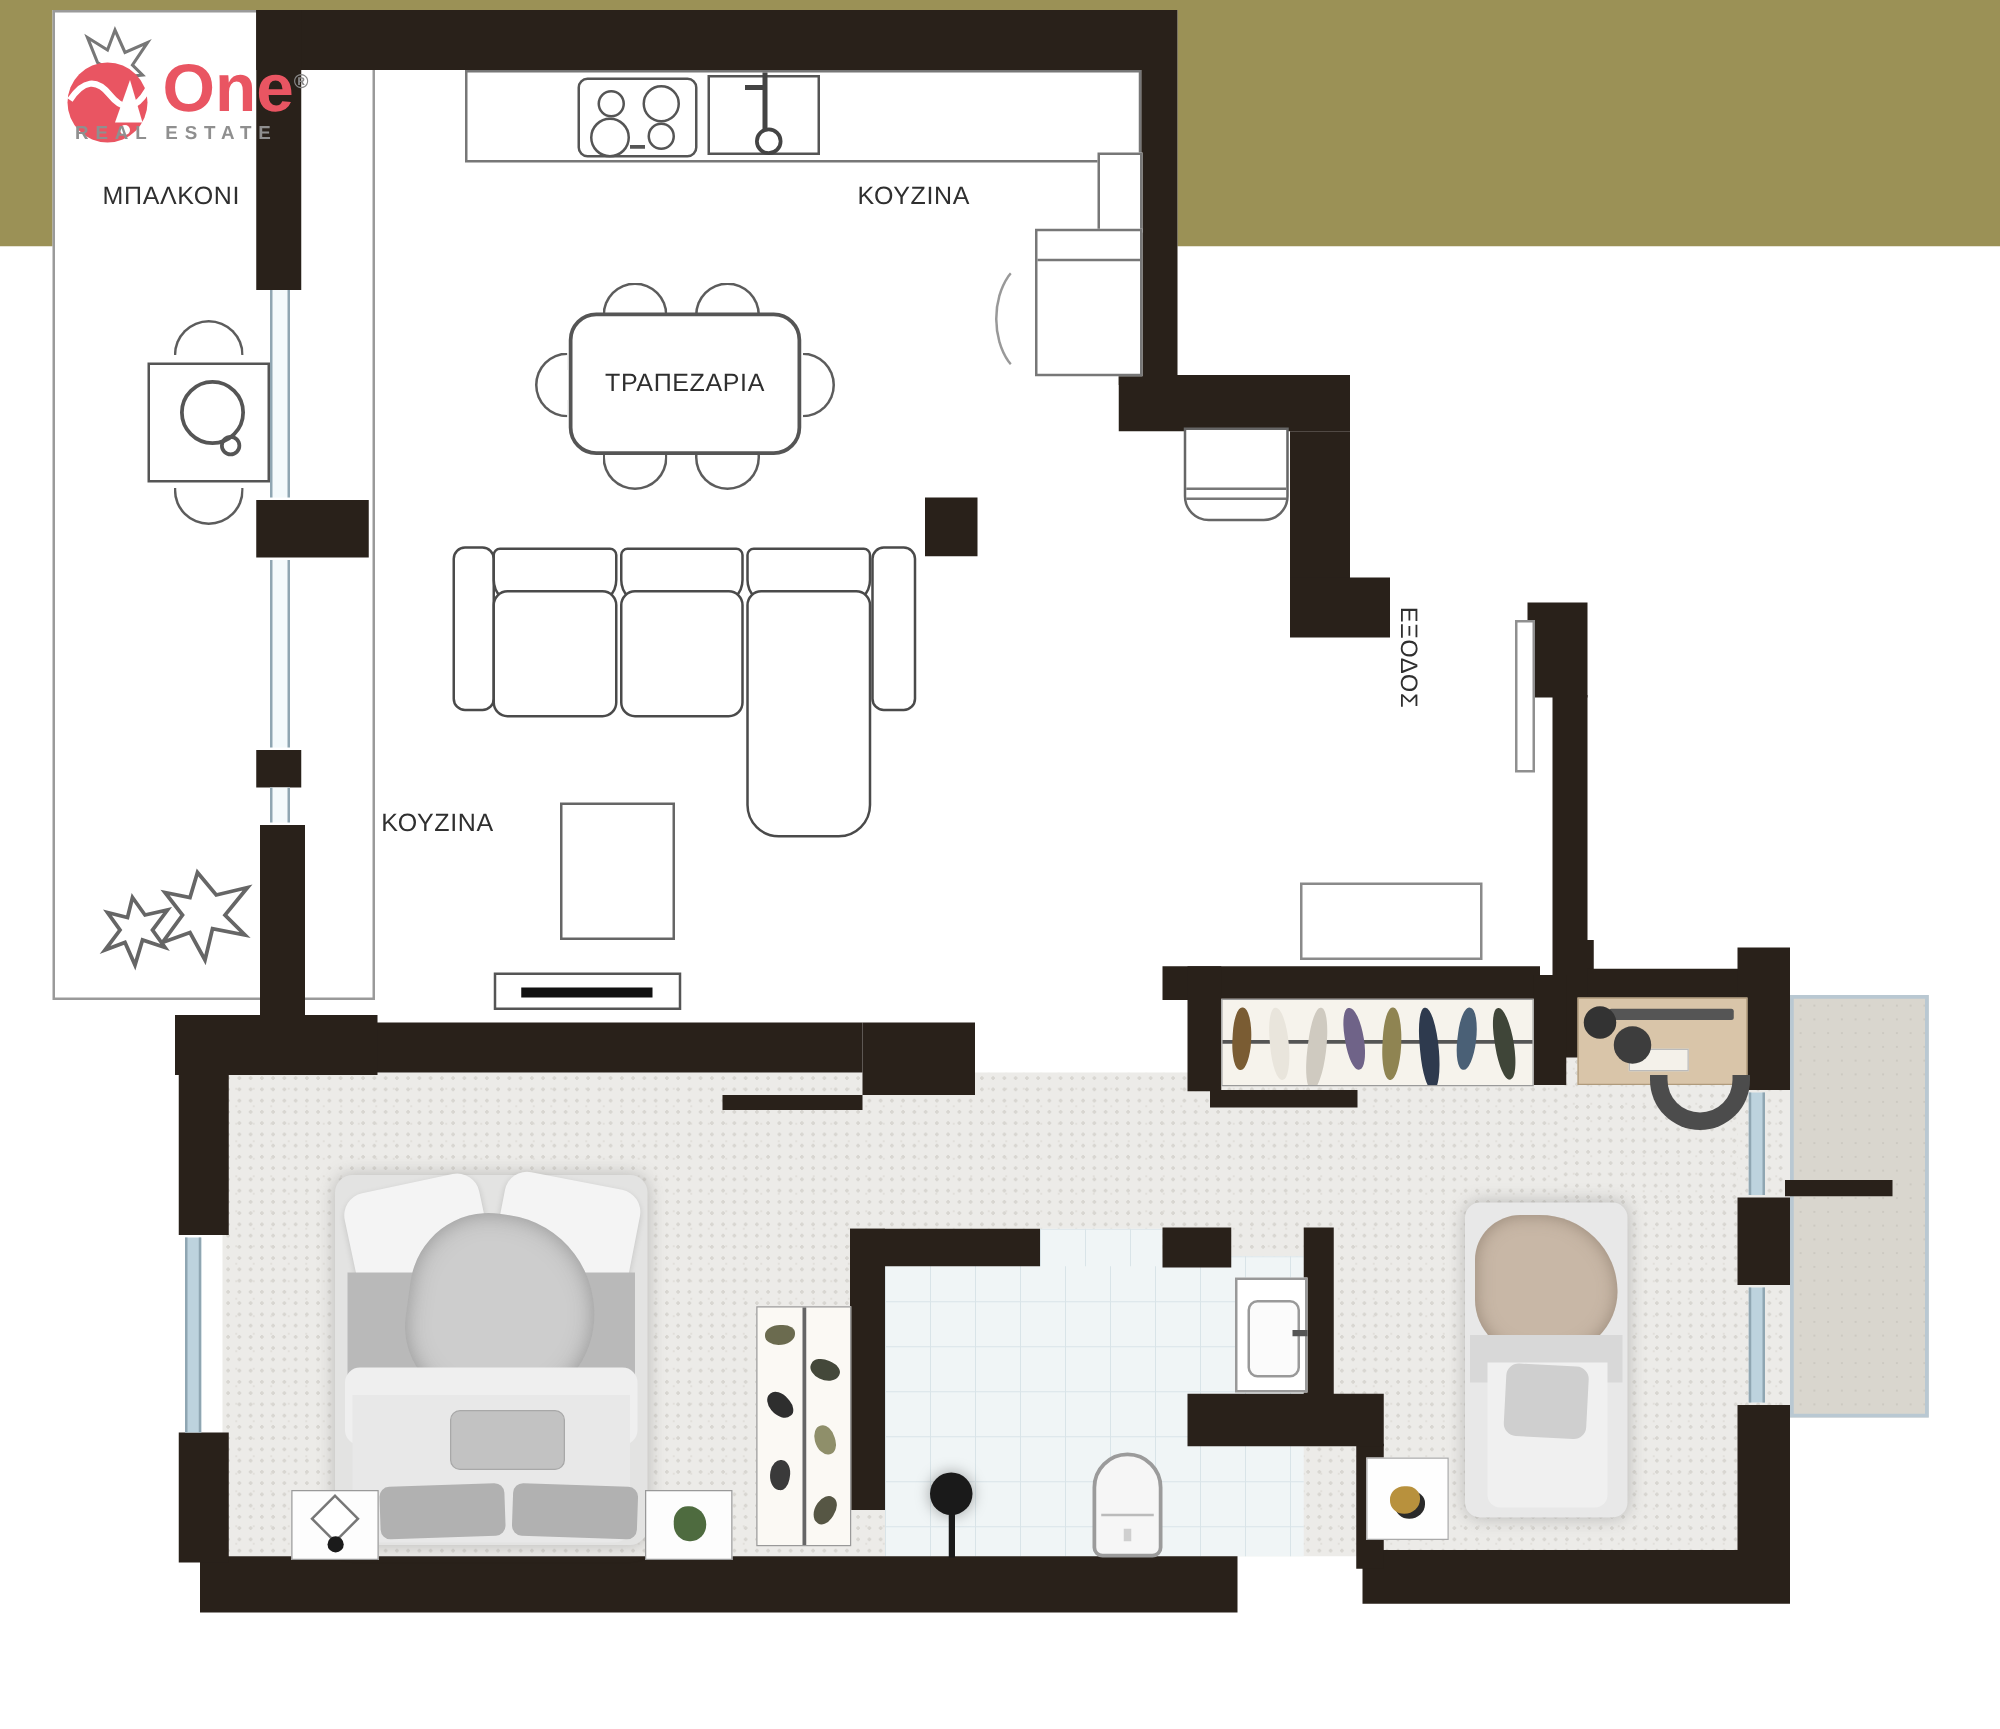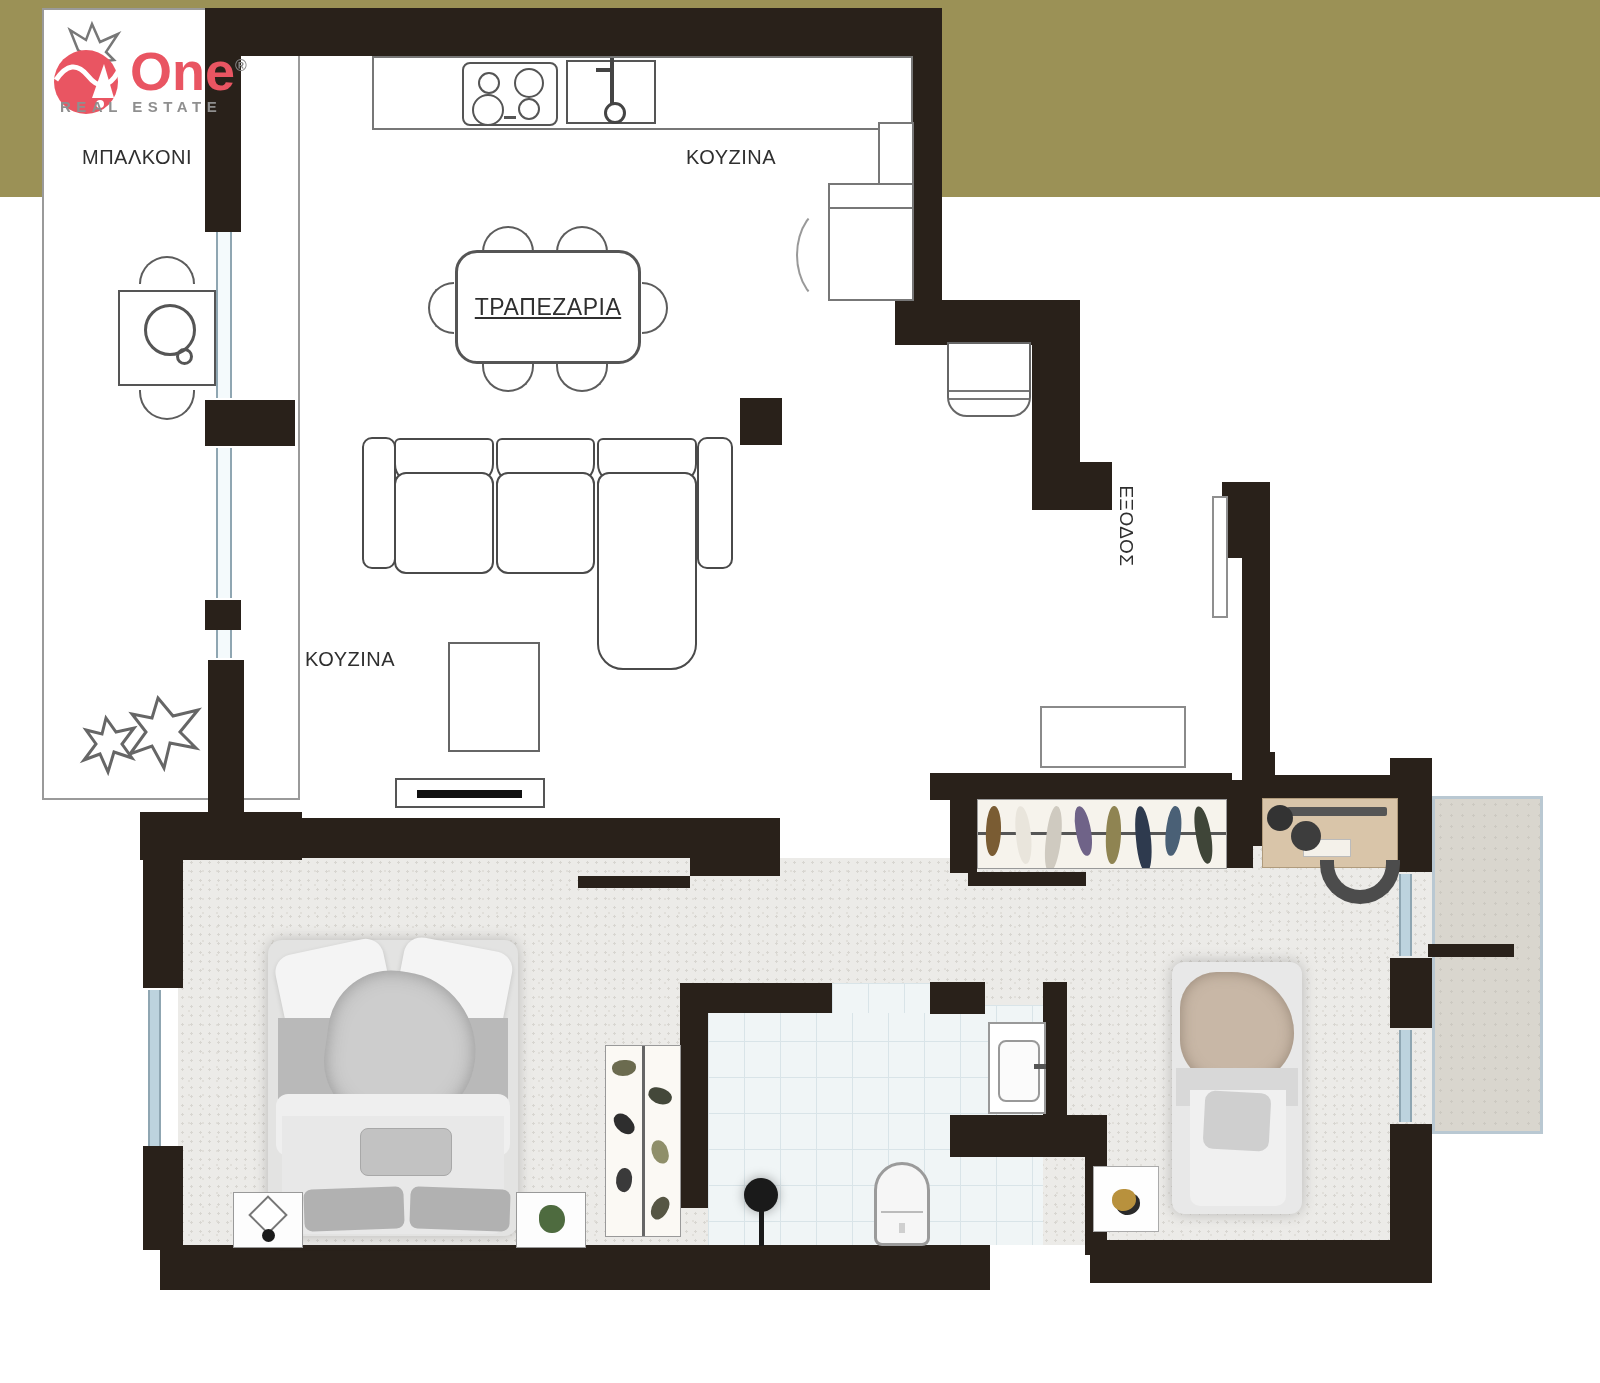--- a/index.html
+++ b/index.html
@@ -122,21 +122,21 @@
   </div>
   <div class="label" style="left:686px;top:146px;">ΚΟΥΖΙΝΑ</div>
 
   <div class="chair-up" style="left:482px;top:226px;width:52px;height:26px;"></div>
   <div class="chair-up" style="left:556px;top:226px;width:52px;height:26px;"></div>
   <div class="chair-down" style="left:482px;top:364px;width:52px;height:28px;"></div>
   <div class="chair-down" style="left:556px;top:364px;width:52px;height:28px;"></div>
   <div class="chair-left" style="left:428px;top:282px;width:26px;height:52px;"></div>
   <div class="chair-right" style="left:642px;top:282px;width:26px;height:52px;"></div>
   <div class="outline" style="left:455px;top:250px;width:186px;height:114px;border:3px solid #555;border-radius:22px;display:flex;align-items:center;justify-content:center;">
-    <span class="label" style="position:static;font-size:23px;text-decoration:underline;">ΤΡΑΠΕΖΑΡΙΑ</span>
+    <span class="label" style="position:static;font-size:20px;">ΤΡΑΠΕΖΑΡΙΑ</span>
   </div>
 
   <div class="sofa-part" style="left:362px;top:437px;width:34px;height:132px;border-radius:10px;"></div>
   <div class="sofa-part" style="left:394px;top:438px;width:100px;height:46px;border-radius:6px 6px 20px 20px;"></div>
   <div class="sofa-part" style="left:496px;top:438px;width:99px;height:46px;border-radius:6px 6px 20px 20px;"></div>
   <div class="sofa-part" style="left:597px;top:438px;width:100px;height:46px;border-radius:6px 6px 20px 20px;"></div>
   <div class="sofa-part" style="left:394px;top:472px;width:100px;height:102px;border-radius:12px;"></div>
   <div class="sofa-part" style="left:496px;top:472px;width:99px;height:102px;border-radius:12px;"></div>
   <div class="sofa-part" style="left:597px;top:472px;width:100px;height:198px;border-radius:12px 12px 26px 26px;"></div>
   <div class="sofa-part" style="left:697px;top:437px;width:36px;height:132px;border-radius:10px;"></div>

